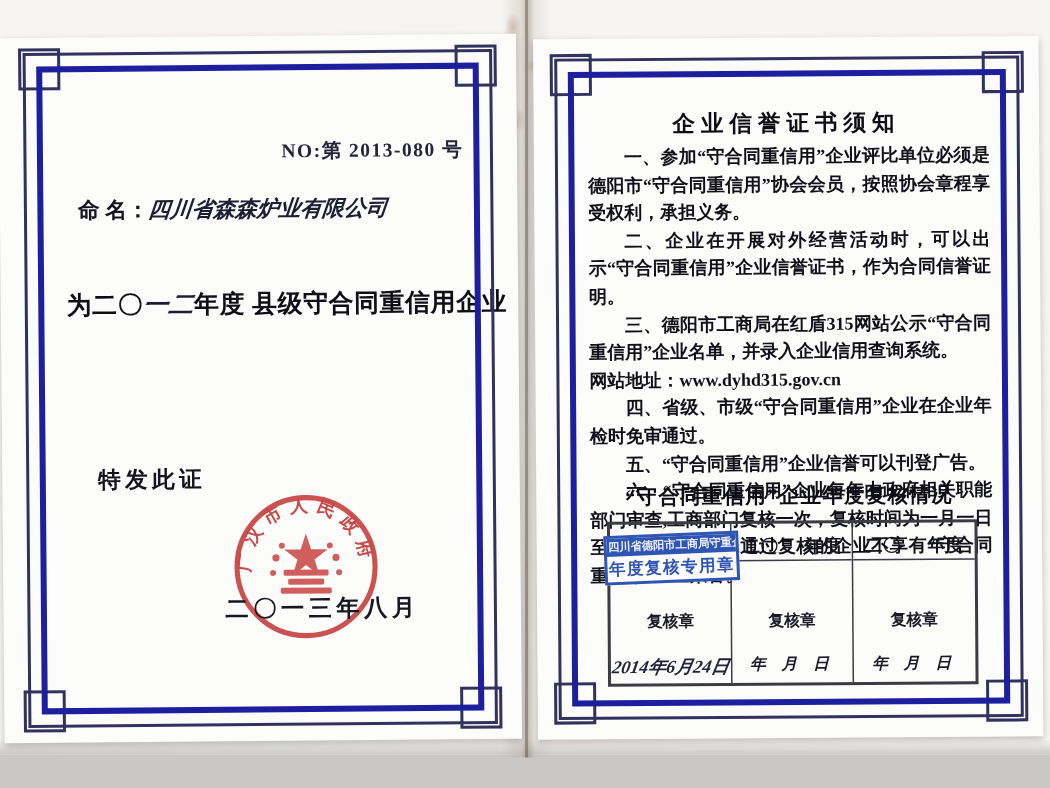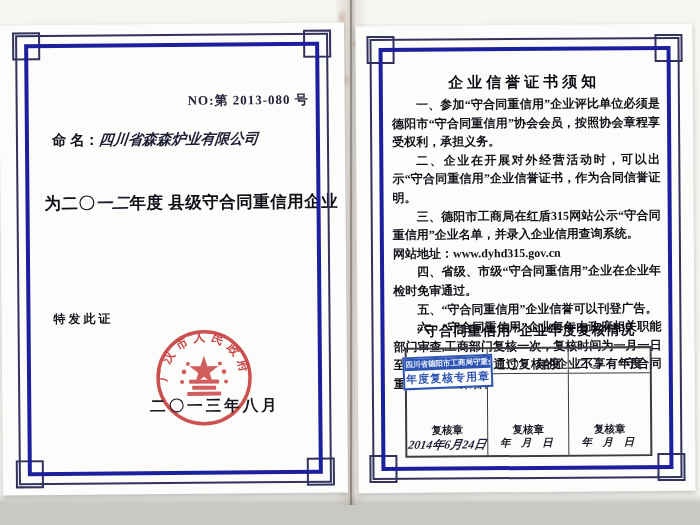--- a/index.html
+++ b/index.html
@@ -25,40 +25,40 @@
   .pl .frame-blue{left:25px;right:25px;top:19px;bottom:19px;}
   .pr .frame-thin{left:14px;right:13px;top:13px;bottom:13px;}
   .pr .frame-blue{left:23px;right:22px;top:22px;bottom:22px;}
   .corner{position:absolute;width:24px;height:24px;border:2px solid #32325e;}
   .frame-blue{z-index:3;} .frame-thin{z-index:2;} .corner{z-index:1;}
   .txt{position:absolute;color:#14141e;white-space:nowrap;}
   .no-line{left:188px;top:68px;font-size:13px;font-weight:700;letter-spacing:1px;color:#23233a;}
   .name-line{left:52px;top:106px;font-size:14.5px;font-weight:700;}
   .hand{font-style:italic;font-weight:600;color:#1d1d33;transform:skewX(-6deg);display:inline-block;}
   .grant-line{left:44px;top:168px;font-size:16.5px;font-weight:700;letter-spacing:.5px;color:#0e0e16;}
-  .issue-line{left:52px;top:286px;font-size:12px;font-weight:700;letter-spacing:3px;}
+  .issue-line{left:64px;top:286px;font-size:15px;font-weight:700;letter-spacing:3px;}
   .date-line{left:148px;top:372px;font-size:15.5px;font-weight:700;letter-spacing:3px;z-index:6;color:#17171f;}
   .seal{position:absolute;left:150px;top:302px;width:104px;height:104px;z-index:5;
         mix-blend-mode:multiply;opacity:.92;}
   .n-title{position:absolute;left:0;width:100%;top:48px;text-align:center;font-size:15px;
            font-weight:700;letter-spacing:4px;color:#0c0c14;}
   .n-body{position:absolute;left:36px;top:70px;width:268px;font-size:12px;line-height:18.6px;
           font-weight:600;color:#101018;text-align:justify;}
   .n-body p{margin:0;text-indent:2em;}
   .n-body p.noindent{text-indent:0;}
   .sec-title{position:absolute;left:0;width:100%;top:297px;text-align:center;font-size:13.5px;
              font-weight:700;letter-spacing:1px;color:#0c0c14;}
   .review-table{position:absolute;left:47px;top:322px;width:243px;height:106px;
                 display:grid;grid-template-columns:1fr 1fr 1fr;border:2px solid #3c3c44;z-index:4;}
   .rt-col{position:relative;border-right:1.5px solid #3c3c44;}
   .rt-col:last-child{border-right:none;}
   .rt-head{height:24px;display:flex;align-items:flex-end;justify-content:center;gap:3px;
            font-size:12px;font-weight:700;color:#14141e;border-bottom:1.5px solid #3c3c44;}
   .rt-head .gap{display:inline-block;width:12px;}
-  .rt-seal-label{position:absolute;left:0;width:100%;top:74px;text-align:center;
+  .rt-seal-label{position:absolute;left:0;width:100%;top:58px;text-align:center;
                  font-size:10.5px;font-weight:700;color:#1a1a26;}
   .rt-date{position:absolute;left:0;width:100%;top:87px;text-align:center;font-size:10.5px;
            font-weight:700;letter-spacing:4px;color:#1a1a26;font-style:italic;}
   .rt-date.hand-date{font-size:12px;letter-spacing:0;font-style:italic;font-weight:700;
                      color:#22223a;transform:skewX(-10deg);}
   .blue-stamp{position:absolute;left:-4px;top:6px;width:86px;padding:0;border:2px solid #2f55b4;
               background:#fdfdfc;transform:rotate(-2deg);z-index:5;}
   .bs-l1{display:block;background:#2f55b4;color:#e9eefb;font-size:7.5px;font-weight:700;
          text-align:center;white-space:nowrap;overflow:hidden;padding:1px 1px;letter-spacing:0;}
   .bs-l2{display:block;color:#2f55b4;font-size:11px;font-weight:700;text-align:center;

